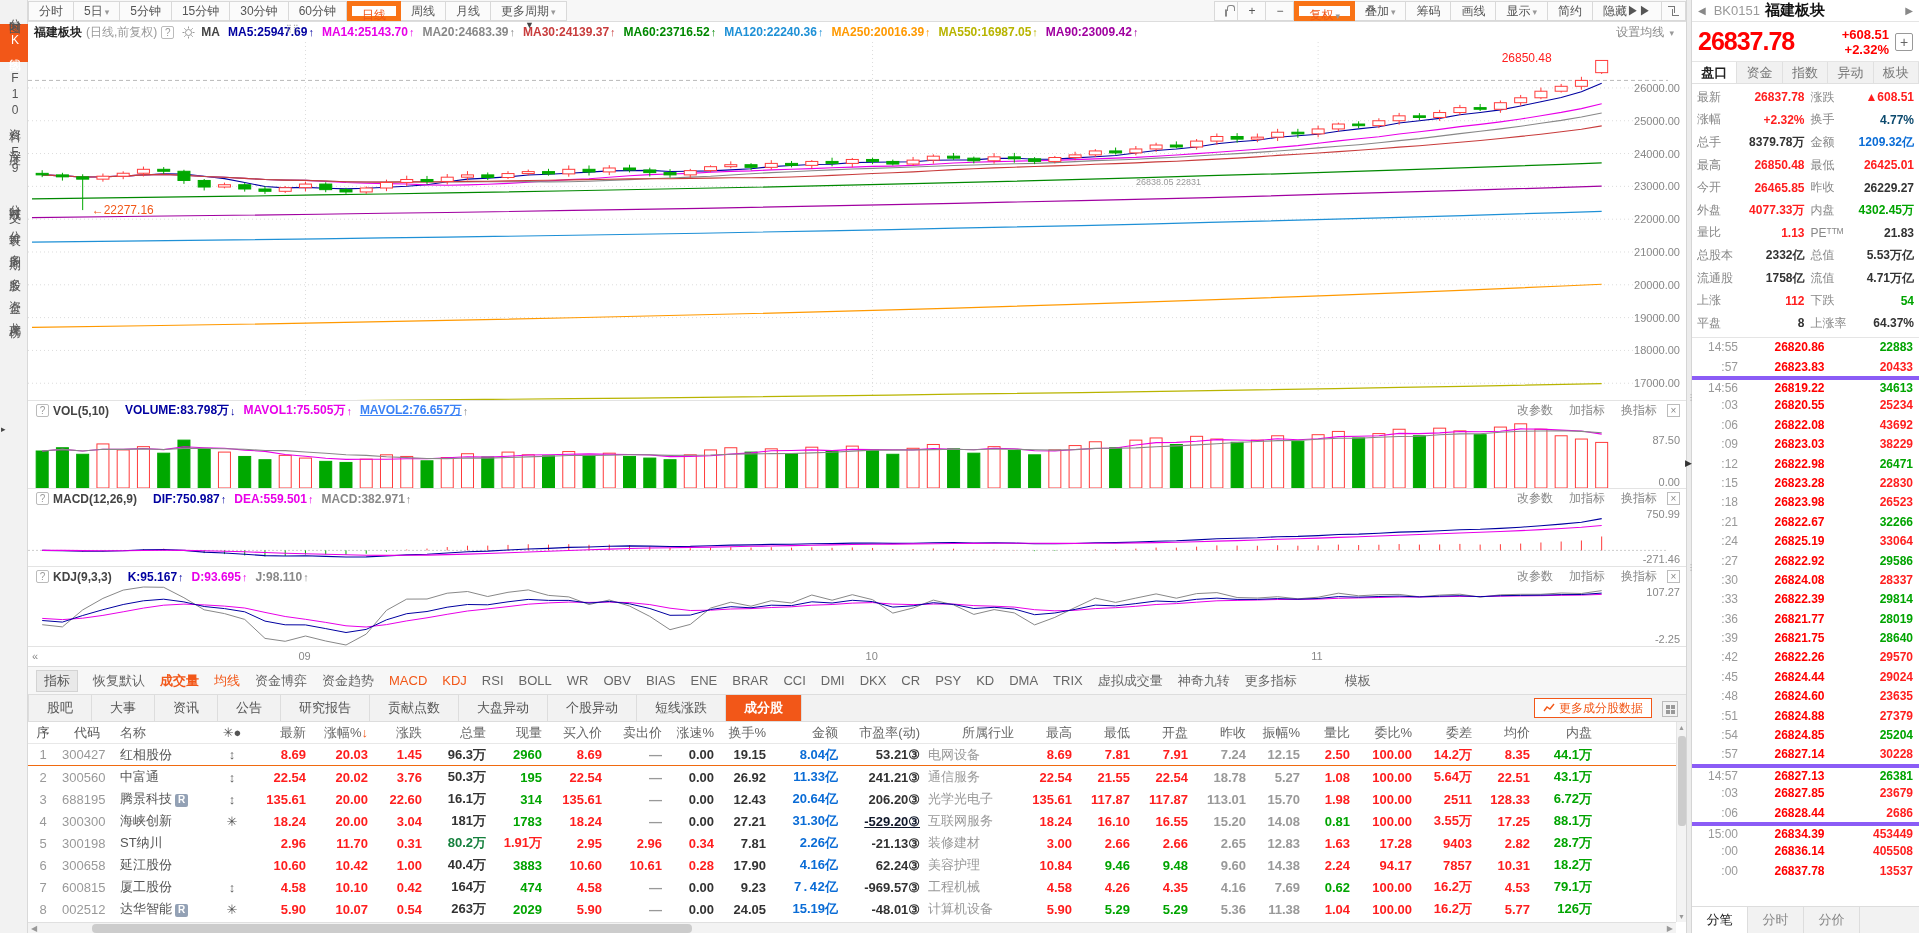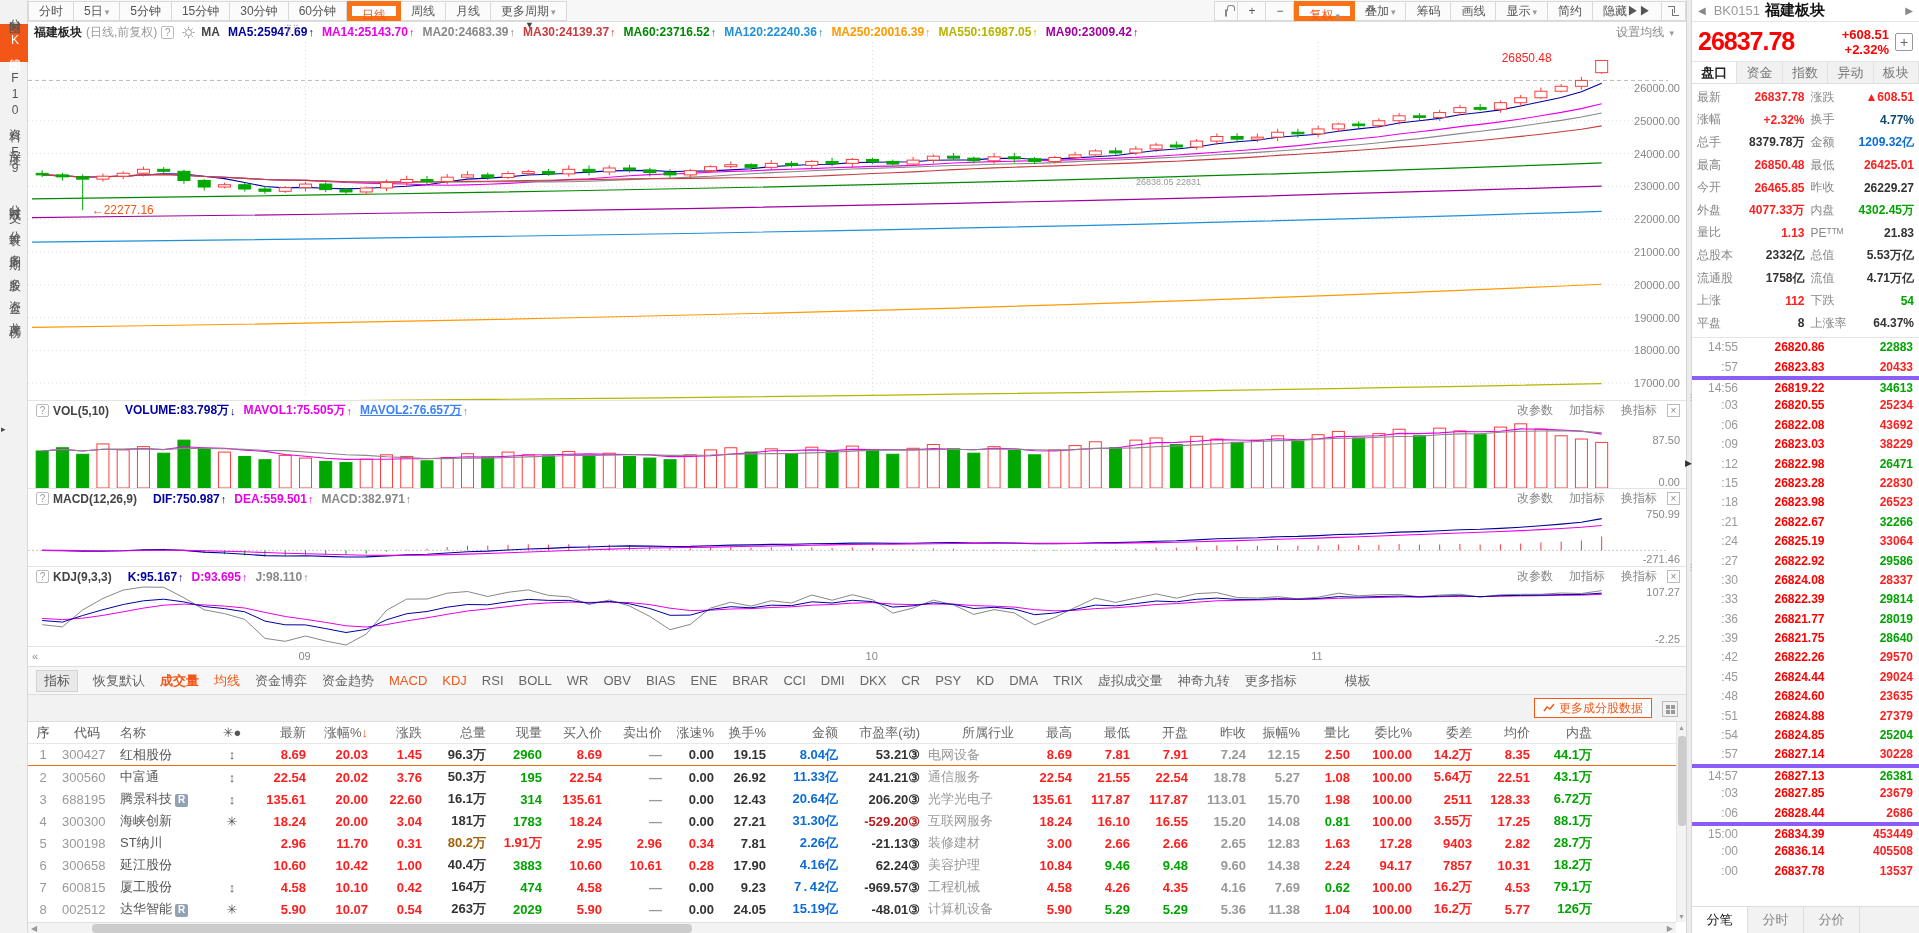--- a/index.html
+++ b/index.html
@@ -660,20 +660,32 @@
       <span class="ind-item">TRIX</span>
       <span class="ind-item">虚拟成交量</span>
       <span class="ind-item">神奇九转</span>
       <span class="ind-item">更多指标</span>
       <span class="ind-item tpl">模板</span>
     </div>
   <span class="bar-grip">⣿⣿</span>
   <span class="bar-caret">▼</span>
 
   <div id="table-tabs">
+    <div id="tt-list" style="display:flex">
+        <div class="tt-item">股吧</div>
+        <div class="tt-item">大事</div>
+        <div class="tt-item">资讯</div>
+        <div class="tt-item">公告</div>
+        <div class="tt-item">研究报告</div>
+        <div class="tt-item">贡献点数</div>
+        <div class="tt-item">大盘异动</div>
+        <div class="tt-item">个股异动</div>
+        <div class="tt-item">短线涨跌</div>
+        <div class="tt-item active">成分股</div>
+      </div>
     <div id="more-data-button">
       <svg width="12" height="10" viewBox="0 0 12 10">
           <polyline points="1,8 4,4 7,6 11,1" fill="none" stroke="#f25718" stroke-width="1.4"></polyline>
         </svg>
       <span>更多成分股数据</span>
     </div>
     <span id="layout-grid-icon">
       <svg width="9" height="9" viewBox="0 0 9 9">
           <g fill="#999">
             <rect x="0" y="0" width="4" height="4"></rect>
@@ -807,42 +819,42 @@
           <div class="tcell num" style="width: 58px; flex: 0 0 58px; color: rgb(255, 30, 30);">18.24</div>
           <div class="tcell num" style="width: 62px; flex: 0 0 62px; color: rgb(255, 30, 30);">20.00</div>
           <div class="tcell num" style="width: 54px; flex: 0 0 54px; color: rgb(255, 30, 30);">3.04</div>
           <div class="tcell num" style="width: 64px; flex: 0 0 64px; color: rgb(51, 51, 51);">181万</div>
           <div class="tcell num" style="width: 56px; flex: 0 0 56px; color: rgb(0, 164, 0);">1783</div>
           <div class="tcell num" style="width: 60px; flex: 0 0 60px; color: rgb(255, 30, 30);">18.24</div>
           <div class="tcell num" style="width: 60px; flex: 0 0 60px; color: rgb(153, 153, 153);">—</div>
           <div class="tcell num" style="width: 52px; flex: 0 0 52px; color: rgb(51, 51, 51);">0.00</div>
           <div class="tcell num" style="width: 52px; flex: 0 0 52px; color: rgb(51, 51, 51);">27.21</div>
           <div class="tcell num" style="width: 72px; flex: 0 0 72px; color: rgb(10, 108, 214);">31.30亿</div>
-          <div class="tcell num" style="width: 82px; flex: 0 0 82px; color: #b91c1c;">-529.20③</div>
+          <div class="tcell num" style="width: 82px; flex: 0 0 82px; color: #0f172a; text-decoration: underline;">-529.20③</div>
           <div class="tcell " style="width: 94px; flex: 0 0 94px; color: rgb(153, 153, 153); font-weight: normal;">互联网服务</div>
           <div class="tcell num" style="width: 58px; flex: 0 0 58px; color: rgb(255, 30, 30);">18.24</div>
           <div class="tcell num" style="width: 58px; flex: 0 0 58px; color: rgb(255, 30, 30);">16.10</div>
           <div class="tcell num" style="width: 58px; flex: 0 0 58px; color: rgb(255, 30, 30);">16.55</div>
           <div class="tcell num" style="width: 58px; flex: 0 0 58px; color: rgb(153, 153, 153);">15.20</div>
           <div class="tcell num" style="width: 54px; flex: 0 0 54px; color: rgb(153, 153, 153);">14.08</div>
           <div class="tcell num" style="width: 50px; flex: 0 0 50px; color: rgb(0, 164, 0);">0.81</div>
           <div class="tcell num" style="width: 62px; flex: 0 0 62px; color: rgb(255, 30, 30);">100.00</div>
           <div class="tcell num" style="width: 60px; flex: 0 0 60px; color: rgb(255, 30, 30);">3.55万</div>
           <div class="tcell num" style="width: 58px; flex: 0 0 58px; color: rgb(255, 30, 30);">17.25</div>
           <div class="tcell num" style="width: 62px; flex: 0 0 62px; color: rgb(0, 164, 0);">88.1万</div>
         </div>
         <div class="trow">
           <div class="tcell " style="width: 30px; flex: 0 0 30px; color: rgb(153, 153, 153); text-align: center;">5</div>
           <div class="tcell " style="width: 58px; flex: 0 0 58px; color: rgb(153, 153, 153);">300198</div>
           <div class="tcell " style="width: 96px; flex: 0 0 96px;"><span style="color: rgb(85, 85, 85);">ST纳川</span></div>
           <div class="tcell mark" style="width: 40px; flex: 0 0 40px;"></div>
           <div class="tcell num" style="width: 58px; flex: 0 0 58px; color: rgb(255, 30, 30);">2.96</div>
           <div class="tcell num" style="width: 62px; flex: 0 0 62px; color: rgb(255, 30, 30);">11.70</div>
           <div class="tcell num" style="width: 54px; flex: 0 0 54px; color: rgb(255, 30, 30);">0.31</div>
-          <div class="tcell num" style="width: 64px; flex: 0 0 64px; color: #a16207;">80.2万</div>
+          <div class="tcell num" style="width: 64px; flex: 0 0 64px; color: #15803d;">80.2万</div>
           <div class="tcell num" style="width: 56px; flex: 0 0 56px; color: rgb(255, 30, 30);">1.91万</div>
           <div class="tcell num" style="width: 60px; flex: 0 0 60px; color: rgb(255, 30, 30);">2.95</div>
           <div class="tcell num" style="width: 60px; flex: 0 0 60px; color: rgb(255, 30, 30);">2.96</div>
           <div class="tcell num" style="width: 52px; flex: 0 0 52px; color: rgb(255, 30, 30);">0.34</div>
           <div class="tcell num" style="width: 52px; flex: 0 0 52px; color: rgb(51, 51, 51);">7.81</div>
           <div class="tcell num" style="width: 72px; flex: 0 0 72px; color: rgb(10, 108, 214);">2.26亿</div>
           <div class="tcell num" style="width: 82px; flex: 0 0 82px; color: rgb(51, 51, 51);">-21.13③</div>
           <div class="tcell " style="width: 94px; flex: 0 0 94px; color: rgb(153, 153, 153); font-weight: normal;">装修建材</div>
           <div class="tcell num" style="width: 58px; flex: 0 0 58px; color: rgb(255, 30, 30);">3.00</div>
           <div class="tcell num" style="width: 58px; flex: 0 0 58px; color: rgb(255, 30, 30);">2.66</div>

